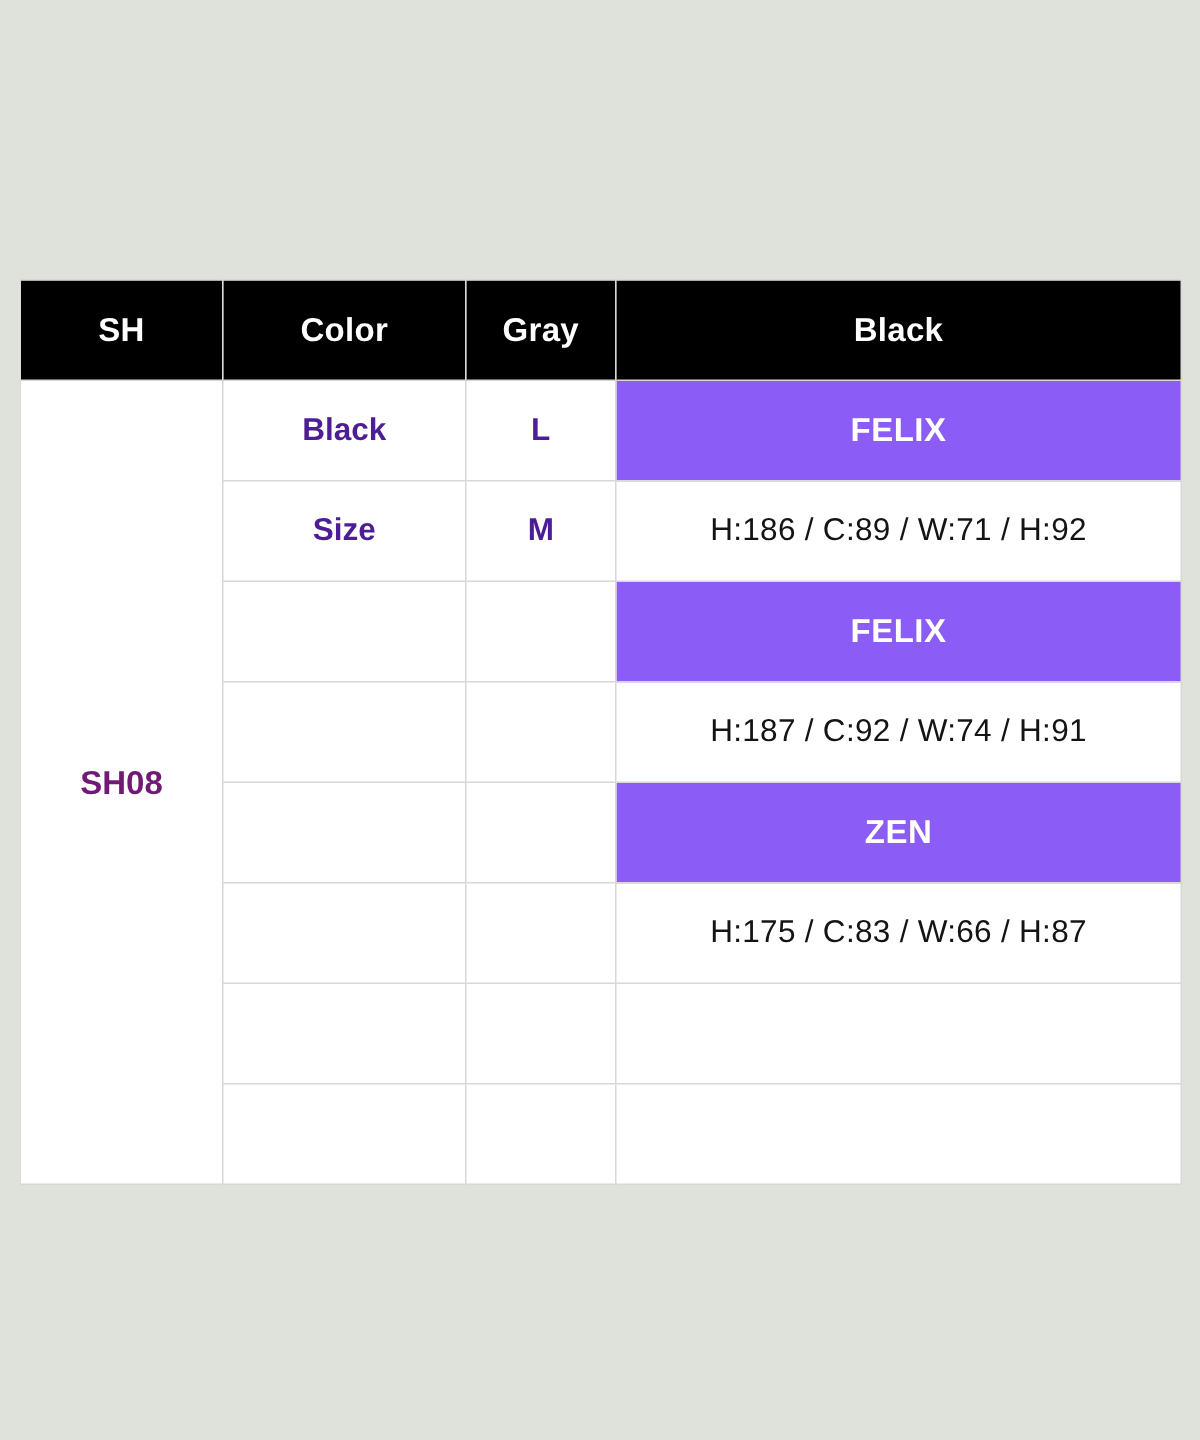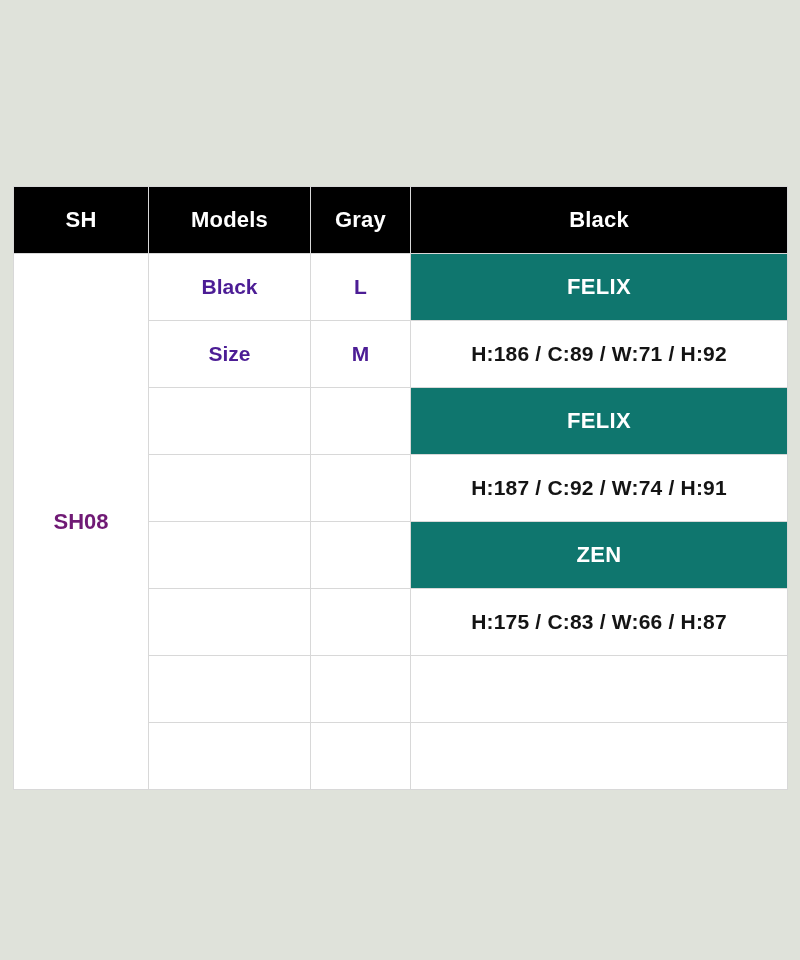--- a/index.html
+++ b/index.html
@@ -63,32 +63,32 @@
   }
 
   td.sh-cell {
     font-size: 22px;
     font-weight: bold;
     color: #701a75;
     vertical-align: middle;
   }
 
   td.model-head {
-    background: #0f766e;
+    background: #8b5cf6;
     color: #ffffff;
     font-size: 22px;
     font-weight: bold;
     letter-spacing: 0.3px;
   }
 
   td.model-meas {
     background: #ffffff;
     color: #141414;
     font-size: 21px;
-    font-weight: bold;
+    font-weight: normal;
     letter-spacing: 0.2px;
   }
 
   td.attr {
     font-size: 21px;
     font-weight: bold;
     color: #4c1d95;
   }
 
   td.empty {
@@ -103,21 +103,21 @@
     <table class="spec">
       <colgroup>
         <col class="c-sh">
         <col class="c-color">
         <col class="c-size">
         <col class="c-models">
       </colgroup>
       <thead>
         <tr>
           <th>SH</th>
-          <th>Models</th>
+          <th>Color</th>
           <th>Gray</th>
           <th>Black</th>
         </tr>
       </thead>
       <tbody>
         <tr>
           <td class="sh-cell" rowspan="8">SH08</td>
           <td class="attr">Black</td>
           <td class="attr">L</td>
           <td class="model-head">FELIX</td>

